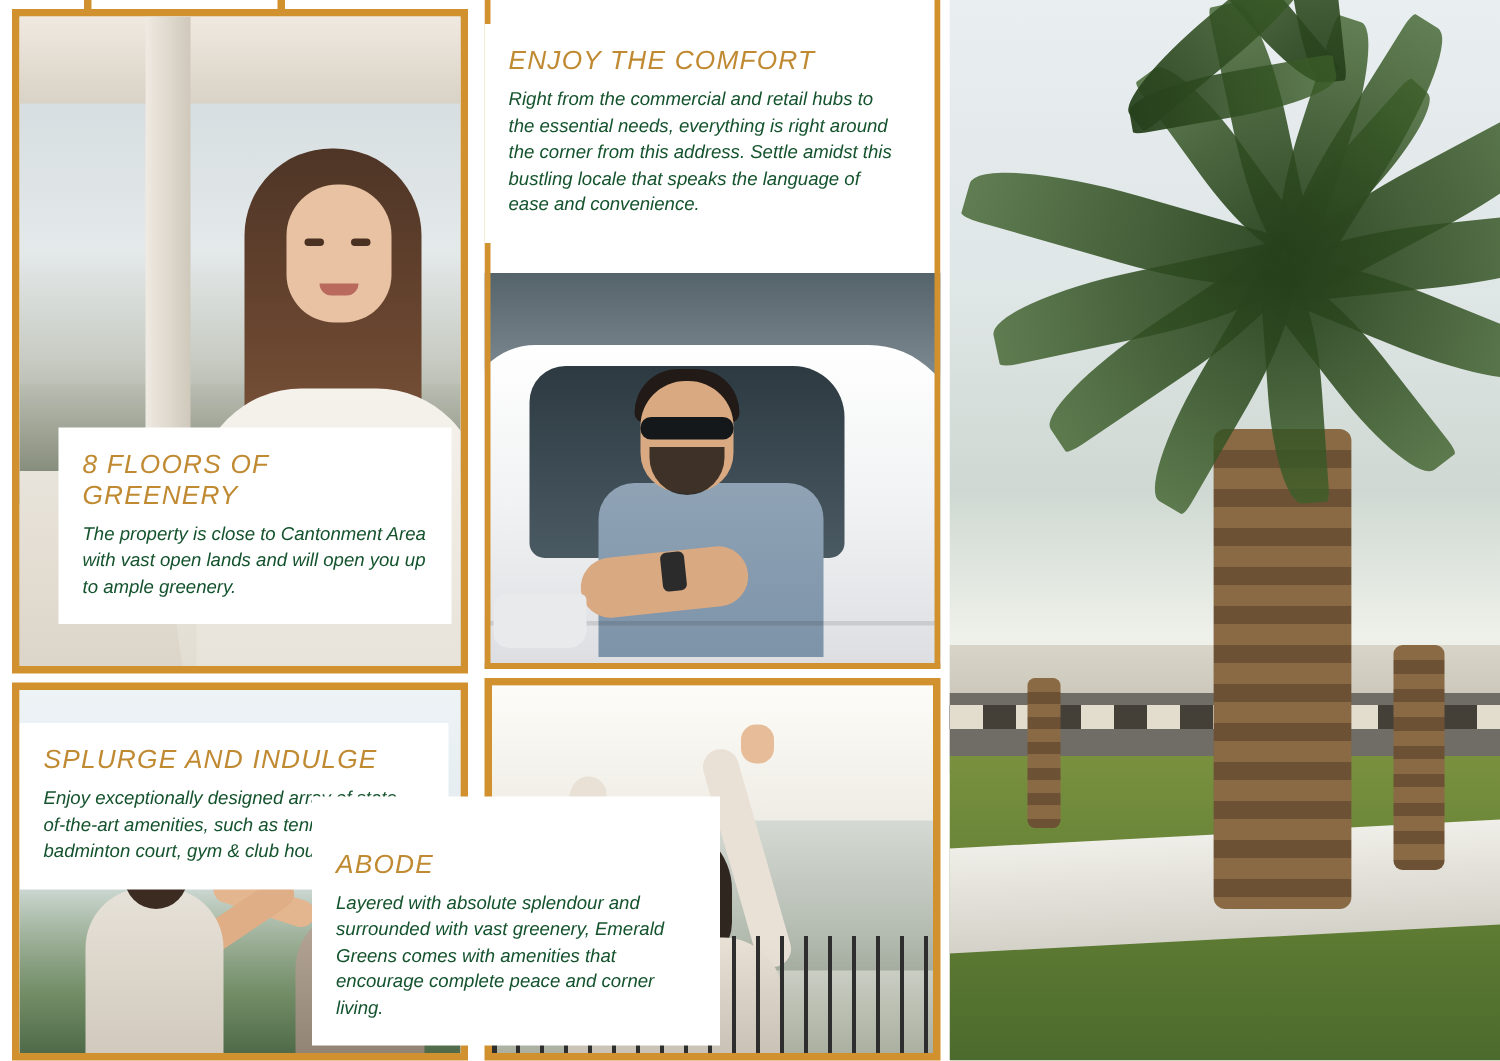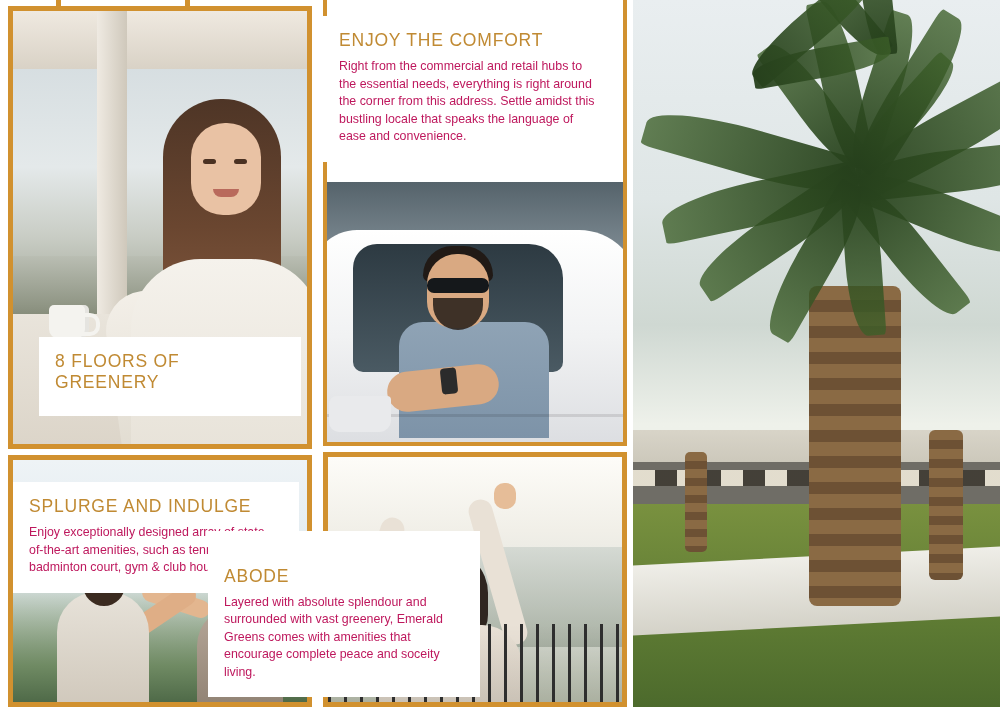--- a/index.html
+++ b/index.html
@@ -35,35 +35,36 @@
     inset: 0;
     overflow: hidden;
   }
 
   
   .caption {
     position: absolute;
     background: #ffffff;
     box-sizing: border-box;
     padding: 14px 16px 16px 16px;
+    font-style: italic;
   }
   .caption h2 {
     margin: 0 0 7px 0;
     font-size: 17.5px;
     line-height: 21px;
     letter-spacing: 0.8px;
     font-weight: 400;
     color: #c08a33;
     text-transform: uppercase;
   }
   .caption p {
     margin: 0;
     font-size: 12.4px;
     line-height: 17.5px;
-    color: #be185d;
+    color: #14532d;
   }
 
   
   .sliver {
     position: absolute;
     left: 56px;
     top: -12px;
     width: 134px;
     height: 18px;
     border: 5px solid #d1912f;
@@ -374,20 +375,21 @@
       <div class="hair"></div>
       <div class="face"></div>
       <div class="eye-l"></div>
       <div class="eye-r"></div>
       <div class="mouth"></div>
       <div class="sweater"></div>
       <div class="cup"></div>
     </div>
     <div class="caption" id="cap-greenery">
       <h2>8 FLOORS OF GREENERY</h2>
+      <p>The property is close to Cantonment Area with vast open lands and will open you up to ample greenery.</p>
     </div>
   </div>
 
   <div class="frame" id="card-comfort">
     <div class="photo-area">
       <div class="bldg"></div>
       <div class="car-body"></div>
       <div class="window"></div>
       <div class="shirt"></div>
       <div class="hair2"></div>
@@ -435,21 +437,21 @@
       <div class="w-body"></div>
       <div class="rail"></div>
     </div>
   </div>
 
   <div class="caption" id="cap-relax">
     <h2>
       <br>
       <span>ABODE</span>
     </h2>
-    <p>Layered with absolute splendour and surrounded with vast greenery, Emerald Greens comes with amenities that encourage complete peace and soceity living.</p>
+    <p>Layered with absolute splendour and surrounded with vast greenery, Emerald Greens comes with amenities that encourage complete peace and corner living.</p>
   </div>
 
   <div class="frame" id="palm-photo">
     <div class="sky2"></div>
     <div class="wall"></div>
     <div class="road"></div>
     <div class="kerb"></div>
     <div class="lawn"></div>
     <div class="lowwall"></div>
     <div class="trunk3"></div>

